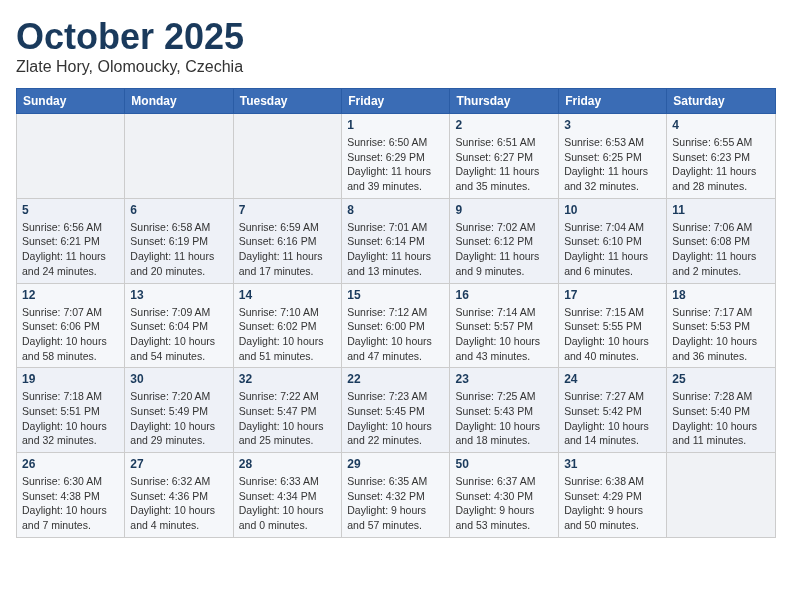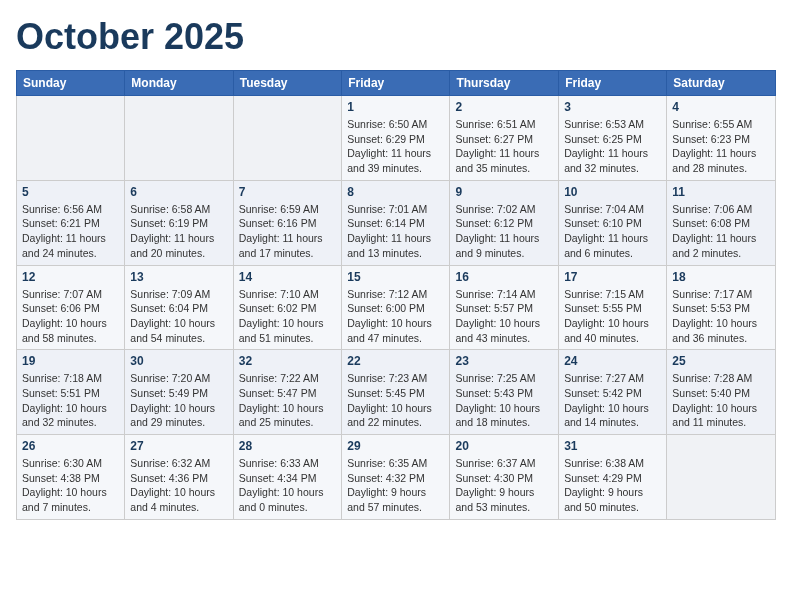--- a/index.html
+++ b/index.html
@@ -89,20 +89,21 @@
     .empty-cell {
       background: #f0f2f5 !important;
     }
   </style>
 </head>
 <body>
 
 <div class="header-area">
   <div class="title-area">
     <div class="month-title">October 2025</div>
+    <div class="subtitle">Zlate Hory, Olomoucky, Czechia</div>
   </div>
 </div>
 
 <table>
   <thead id="calendar-header">
   <tr>
         <th>Sunday</th>
         <th>Monday</th>
         <th>Tuesday</th>
         <th>Friday</th>
@@ -234,21 +235,21 @@
         </td>
         <td>
           <div class="day-number">28</div>
           <div class="day-info">Sunrise: 6:33 AM<br>Sunset: 4:34 PM<br>Daylight: 10 hours<br>and 0 minutes.</div>
         </td>
         <td>
           <div class="day-number">29</div>
           <div class="day-info">Sunrise: 6:35 AM<br>Sunset: 4:32 PM<br>Daylight: 9 hours<br>and 57 minutes.</div>
         </td>
         <td>
-          <div class="day-number">20</div>
+          <div class="day-number">50</div>
           <div class="day-info">Sunrise: 6:37 AM<br>Sunset: 4:30 PM<br>Daylight: 9 hours<br>and 53 minutes.</div>
         </td>
         <td>
           <div class="day-number">31</div>
           <div class="day-info">Sunrise: 6:38 AM<br>Sunset: 4:29 PM<br>Daylight: 9 hours<br>and 50 minutes.</div>
         </td>
         <td class="empty-cell"></td>
       </tr>
     </tbody>
 </table>

